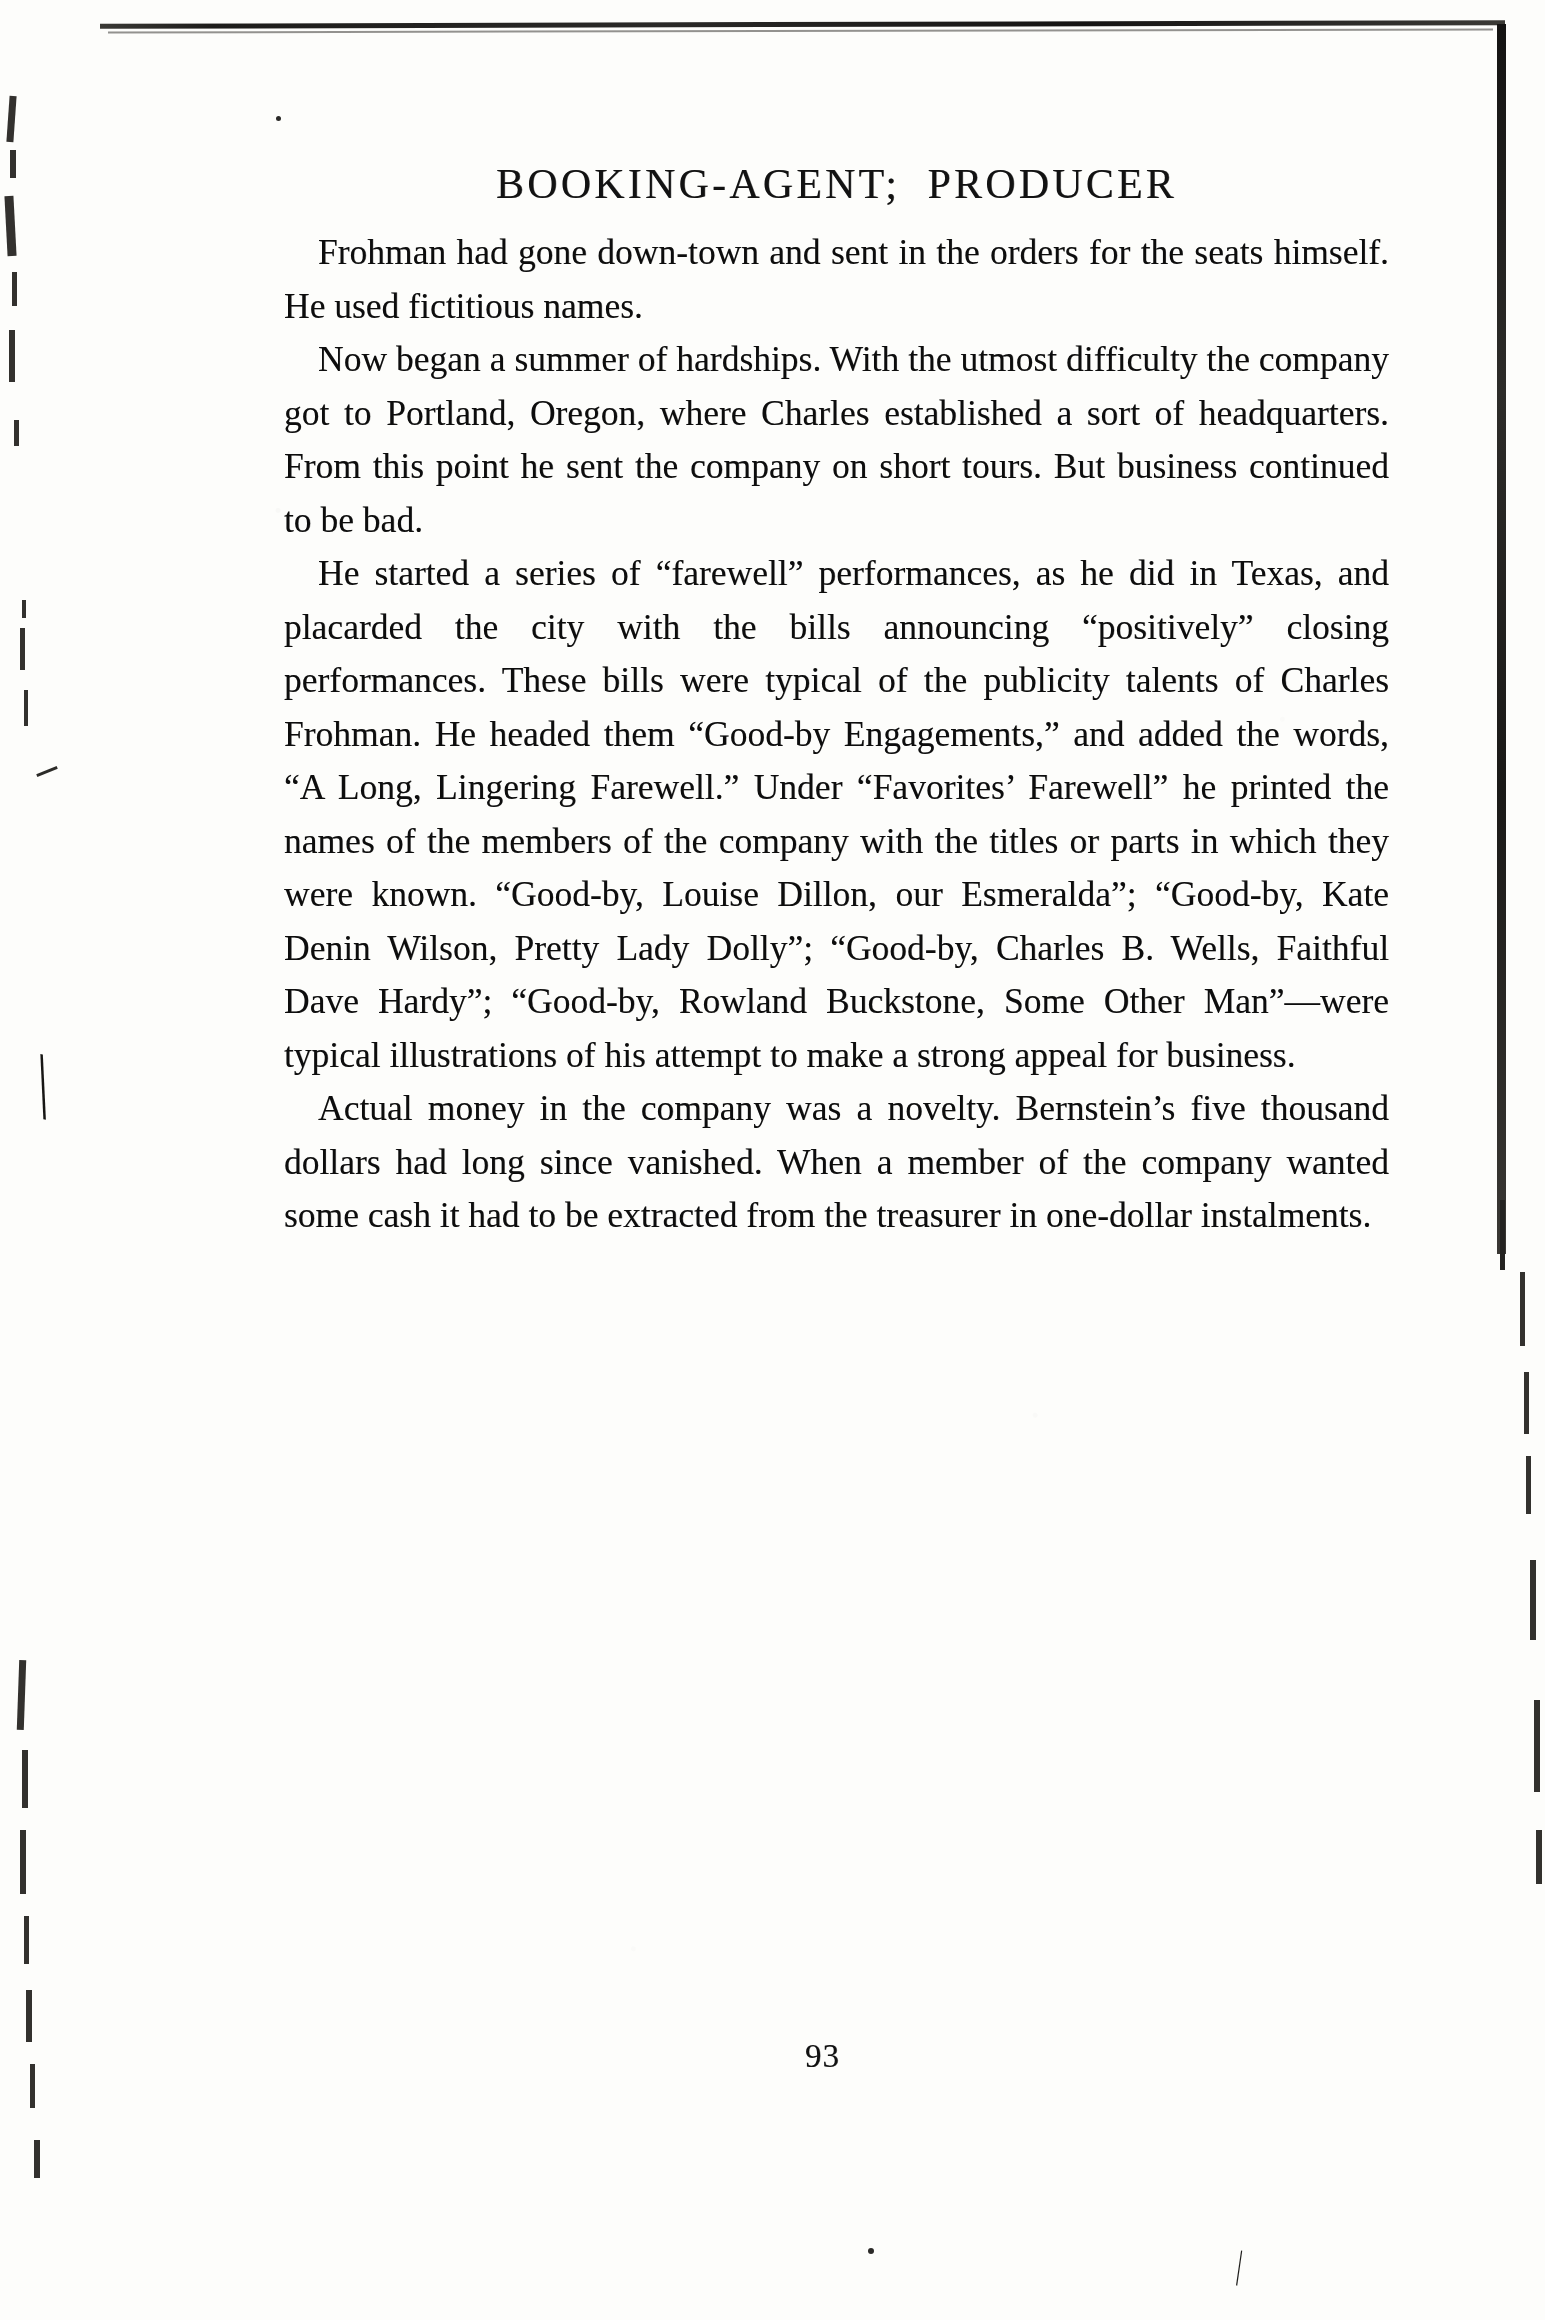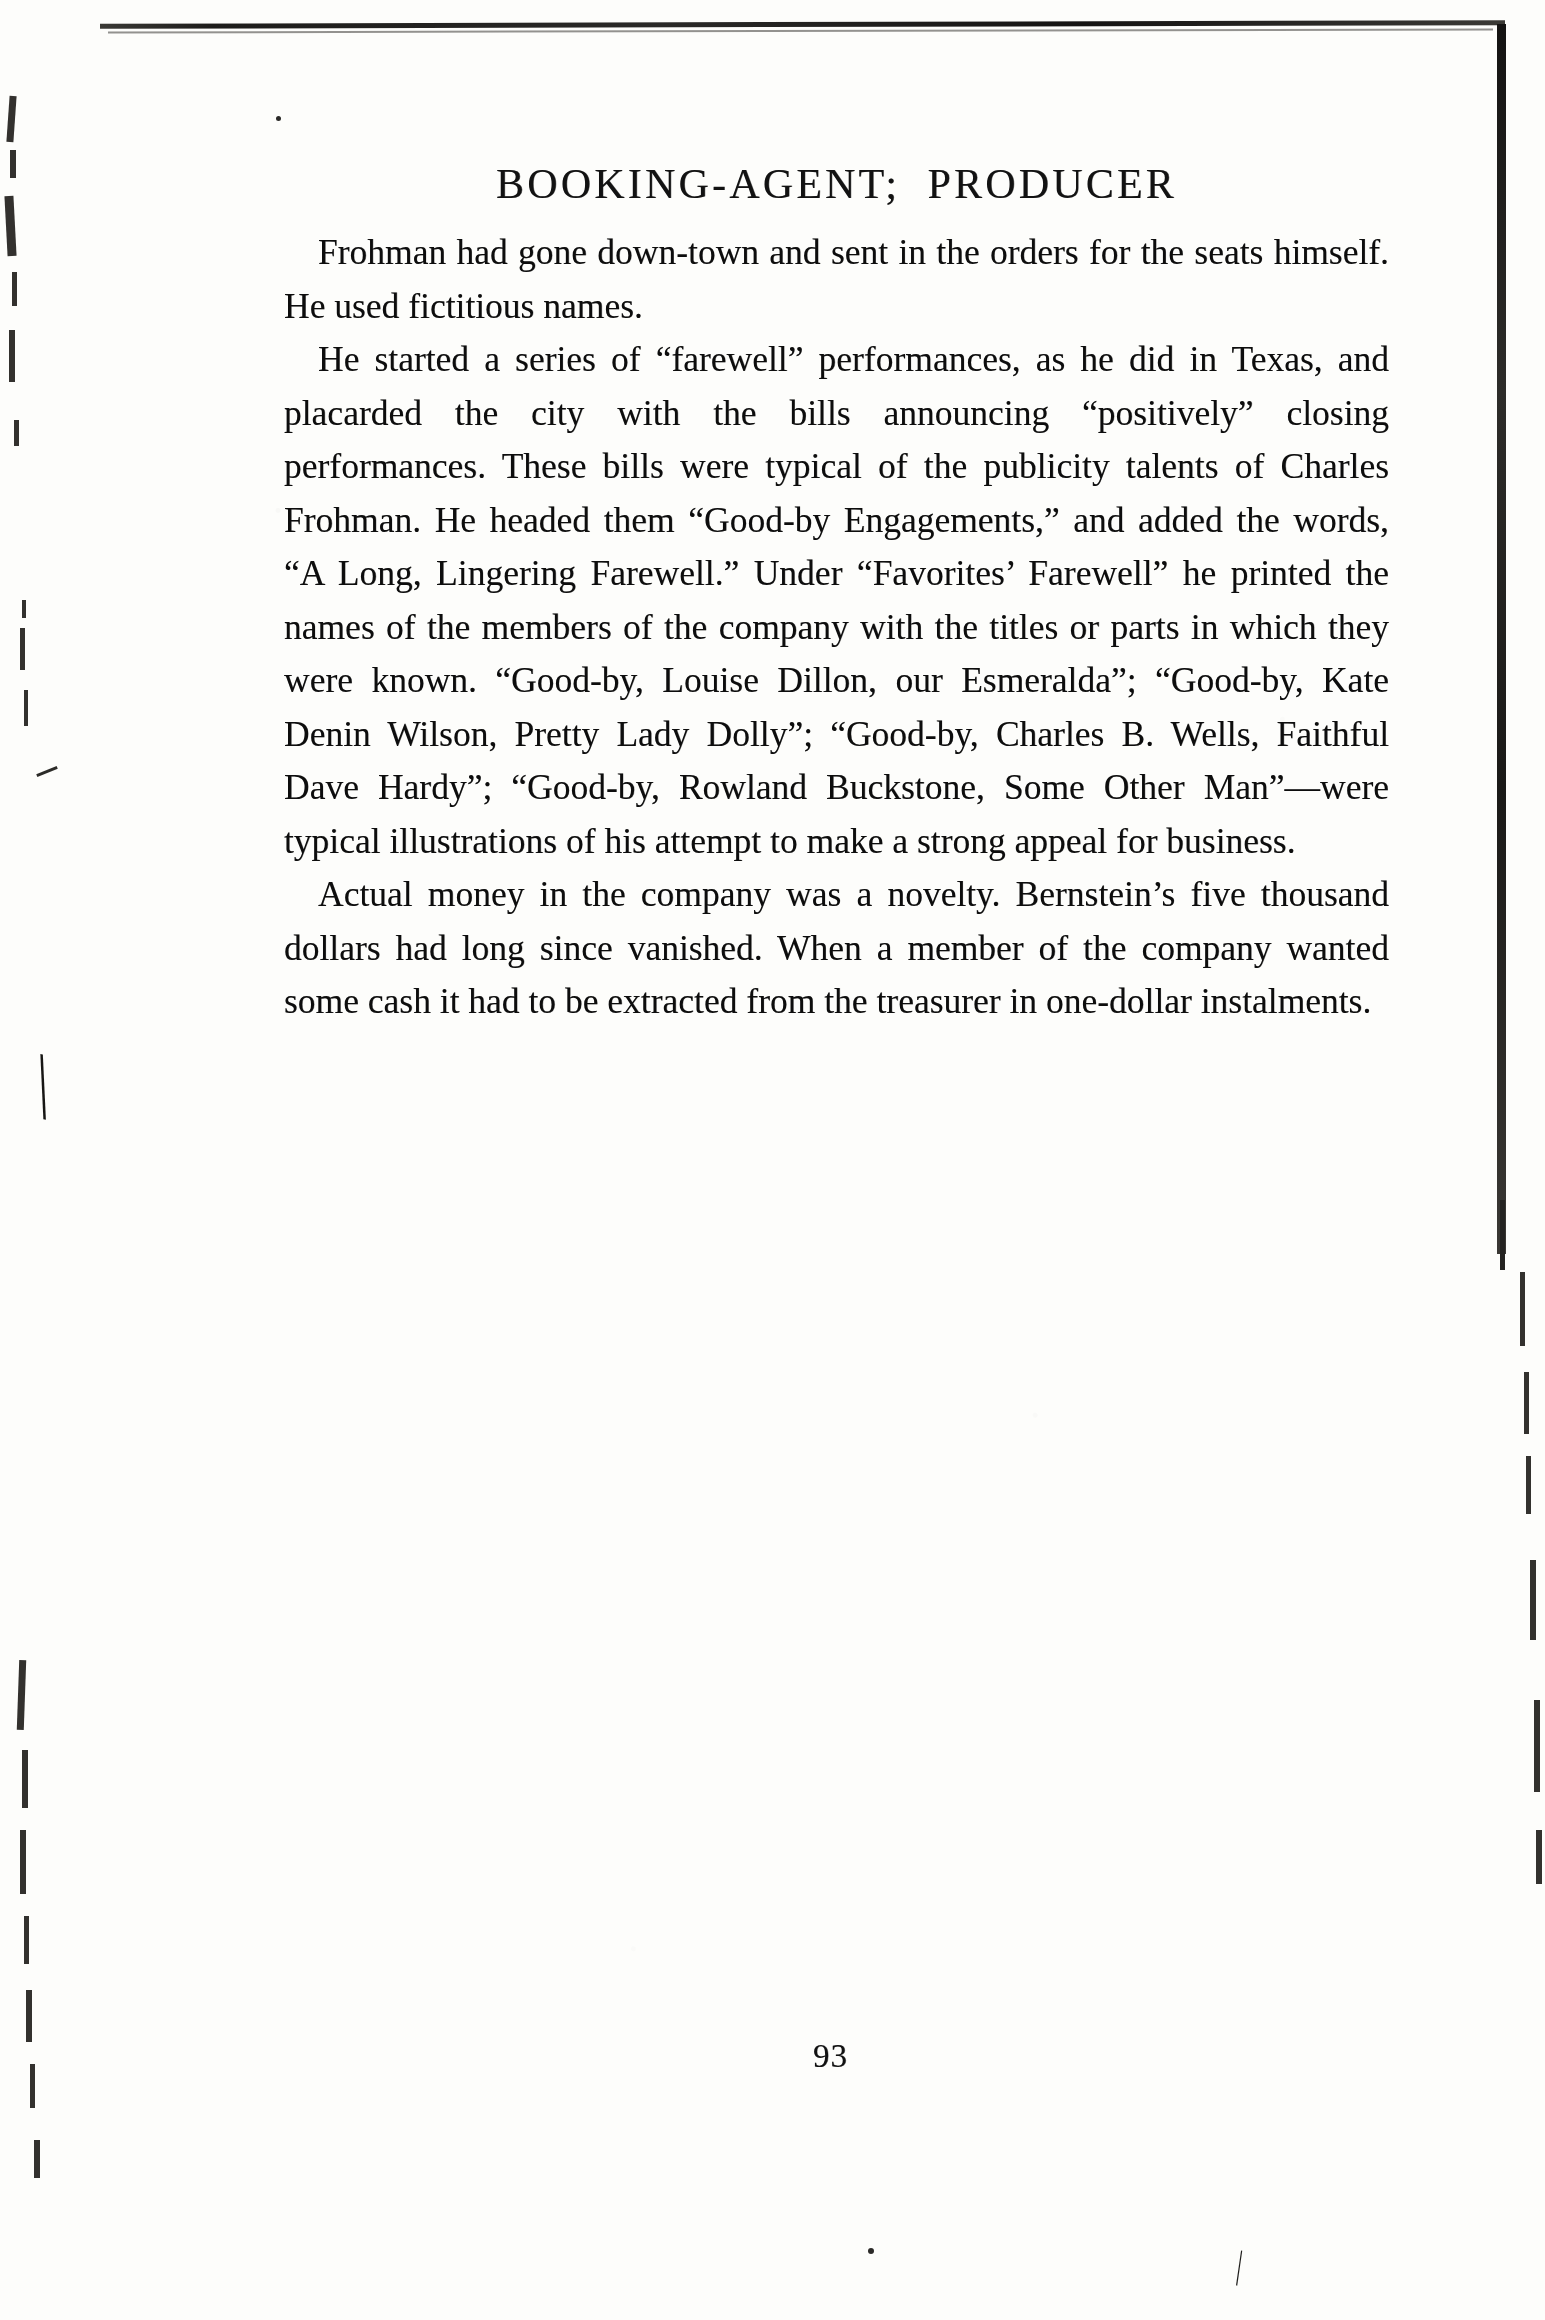--- a/index.html
+++ b/index.html
@@ -101,21 +101,21 @@
     text-justify: inter-word;
     text-indent: 34px;
     text-shadow: 0.35px 0 0 rgba(0,0,0,0.35);
     -webkit-font-smoothing: none;
   }
   .para.noindent { text-indent: 0; }
   .para + .para { margin-top: 0; }
 
   #page-number {
     position: absolute;
-    left: 278px;
+    left: 270px;
     top: 2038px;
     width: 1105px;
     text-align: center;
     font-size: 33px;
     color: #111;
     letter-spacing: 1px;
     text-shadow: 0.4px 0 0 rgba(0,0,0,0.4);
   }
 
   
@@ -179,19 +179,20 @@
   <div class="stray" id="stray-slash">\</div>
   <div class="stray" id="stray-tail">\</div>
   <div id="stray-dot-top"></div>
   <div id="stray-dot-bottom"></div>
   <div id="stray-tick"></div>
 
   <div id="text-column">
     <h1 id="chapter-heading">BOOKING-AGENT;  PRODUCER</h1>
 
     <p class="para">Frohman had gone down-town and sent in the orders for the seats himself.  He used fictitious names.</p>
+    <p class="para">Now began a summer of hardships.  With the utmost difficulty the company got to Portland, Oregon, where Charles established a sort of headquarters.  From this point he sent the company on short tours.  But business continued to be bad.</p>
     <p class="para">He started a series of “farewell” performances, as he did in Texas, and placarded the city with the bills announcing “positively” closing performances.  These bills were typical of the publicity talents of Charles Frohman. He headed them “Good-by Engagements,” and added the words, “A Long, Lingering Farewell.”  Under “Favorites’ Farewell” he printed the names of the members of the company with the titles or parts in which they were known.  “Good-by, Louise Dillon, our Esmeralda”; “Good-by, Kate Denin Wilson, Pretty Lady Dolly”; “Good-by, Charles B. Wells, Faithful Dave Hardy”; “Good-by, Rowland Buckstone, Some Other Man”—were typical illustrations of his attempt to make a strong appeal for business.</p>
     <p class="para">Actual money in the company was a novelty.  Bernstein’s five thousand dollars had long since vanished. When a member of the company wanted some cash it had to be extracted from the treasurer in one-dollar instalments.</p>
   </div>
 
   <div id="page-number">93</div>
 
 </div>
 
 </body></html>

